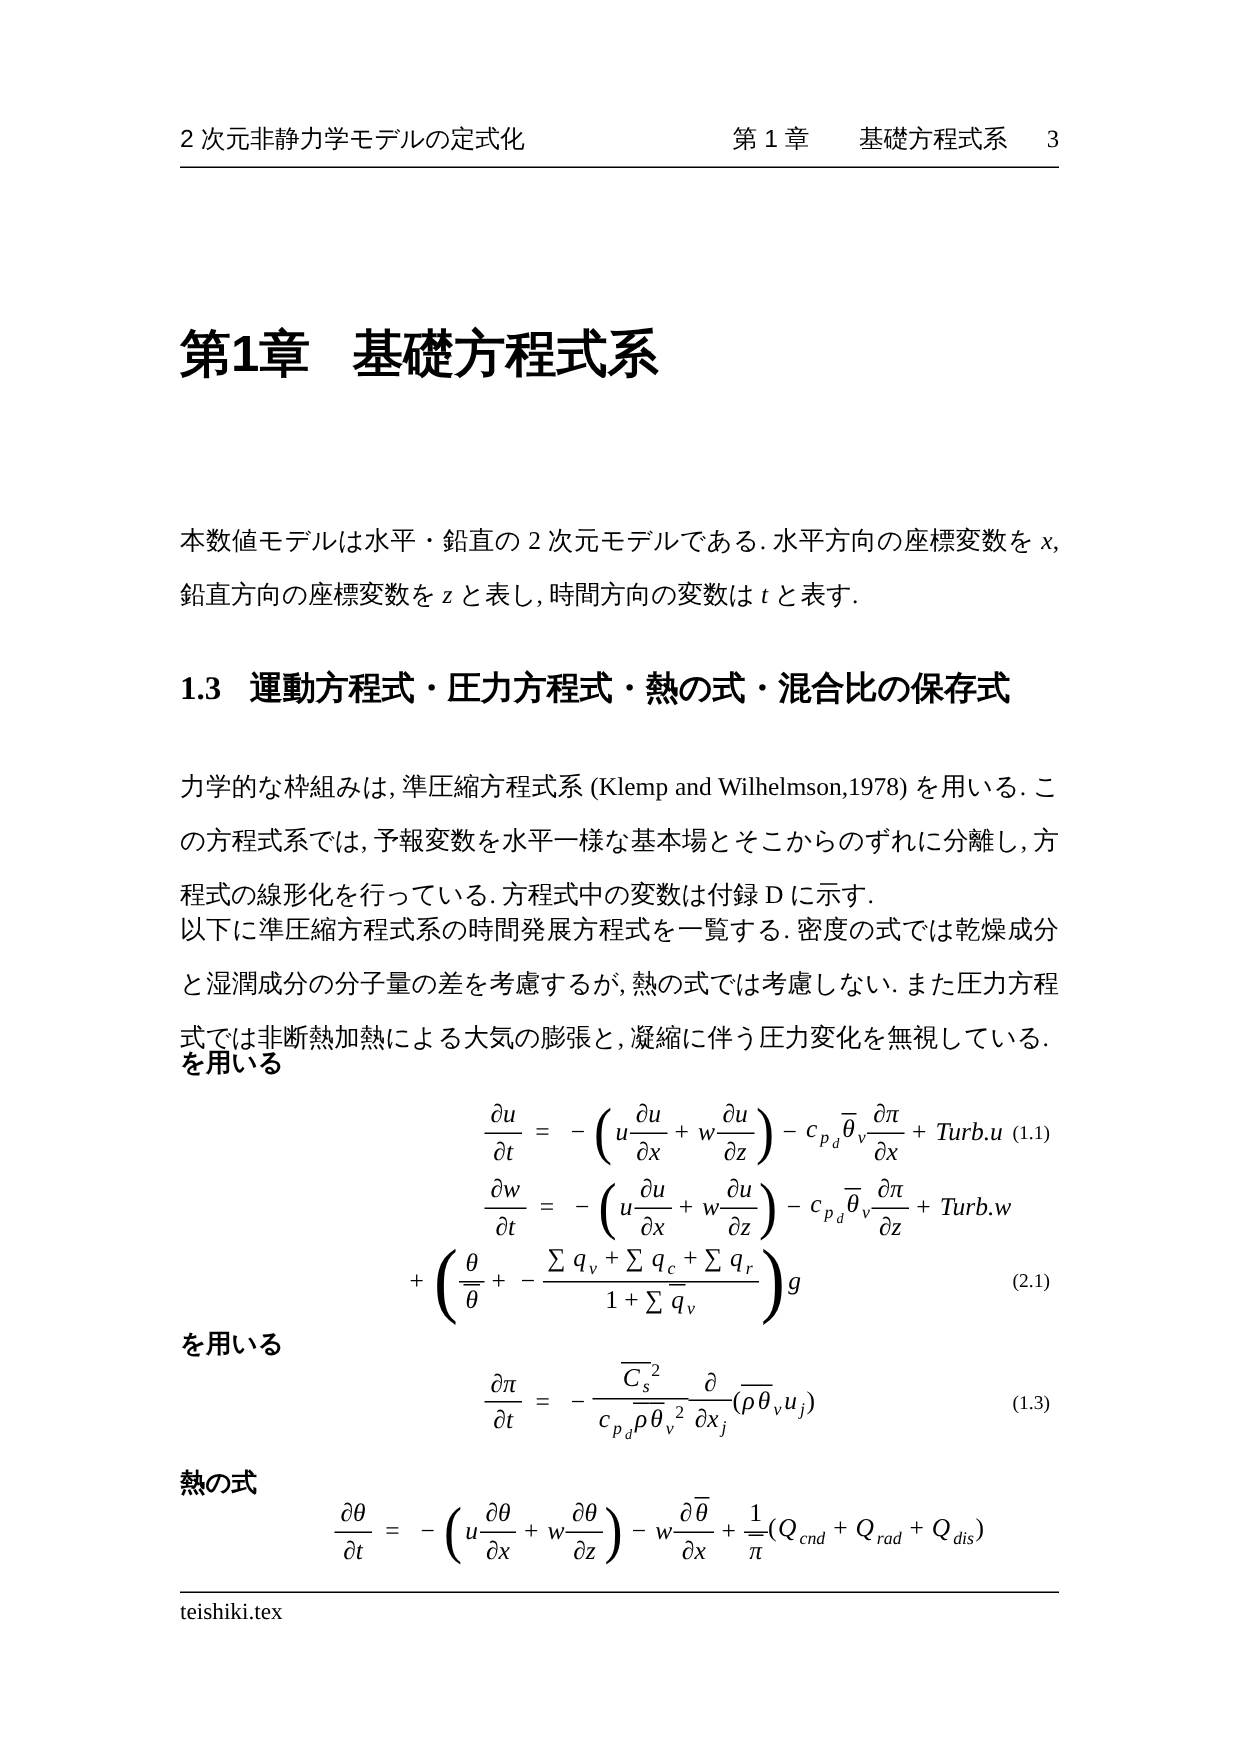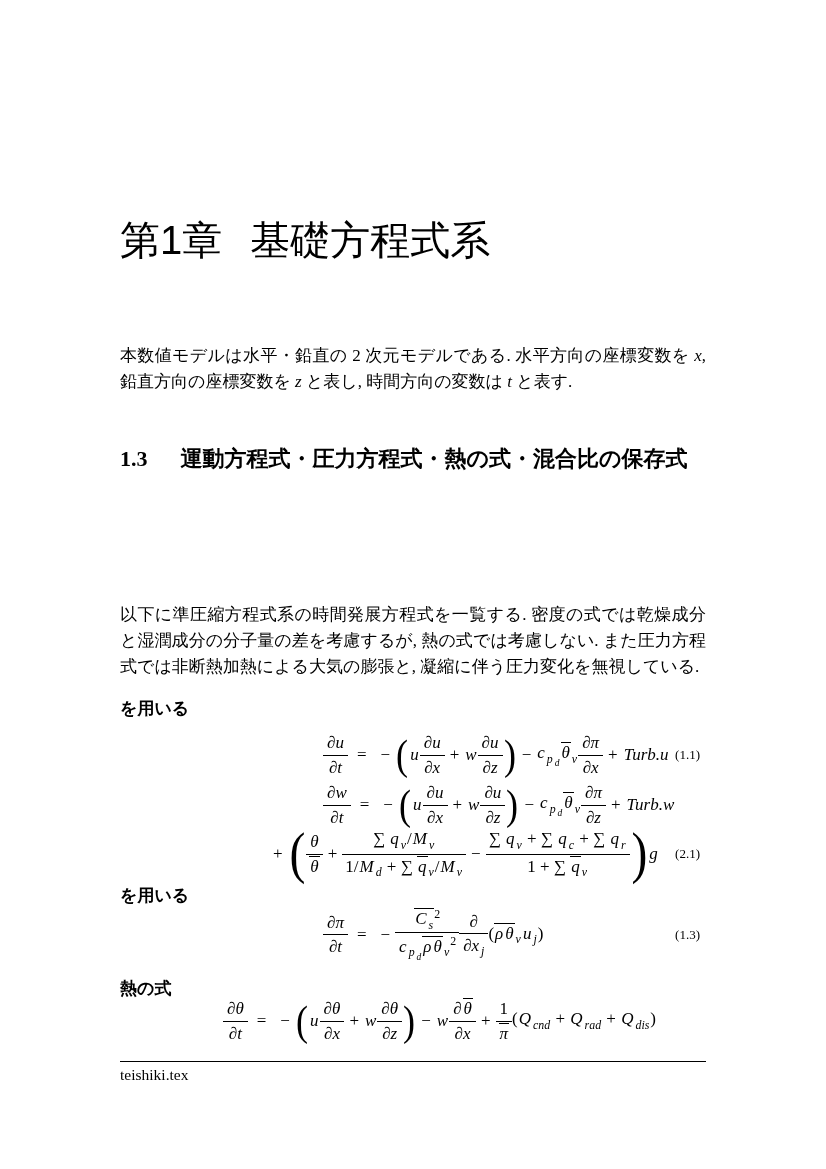--- a/index.html
+++ b/index.html
@@ -11,30 +11,30 @@
           font-family:"Liberation Sans",sans-serif;font-size:16.5px;}
   .header .fill{flex:1;}
   .header .pageno{margin-left:26px;font-family:"Liberation Serif",serif;}
   .footer{position:absolute;left:120px;right:120px;top:1061px;display:flex;align-items:center;
           border-top:1.5px solid #000;padding-top:4px;
           font-family:"Liberation Serif",serif;font-size:15.5px;}
   .footer .fill{flex:1;}
 
   
   .chapter-title{position:absolute;left:120px;top:213px;
-          font-family:"Liberation Sans",sans-serif;font-weight:normal;font-size:40px;}
+          font-family:"Liberation Sans",sans-serif;font-weight:bold;font-size:34px;}
   .chapter-title .name{margin-left:28px;}
   .section-title{position:absolute;left:120px;top:444px;
           font-family:"Liberation Sans",sans-serif;font-weight:bold;font-size:22px;}
   .section-title .num{font-family:"Liberation Serif",serif;font-weight:bold;}
-  .section-title .name{margin-left:33px;}
+  .section-title .name{margin-left:19px;}
 
   
   .para{position:absolute;left:120px;width:586px;margin:0;text-align:justify;
-        font-family:"Liberation Serif",serif;font-size:17px;line-height:26px;}
+        font-family:"Liberation Serif",serif;font-size:17px;line-height:36px;}
   .para i{font-family:"Liberation Serif",serif;}
 
   
   .eq-label{position:absolute;left:120px;
         font-family:"Liberation Sans",sans-serif;font-weight:bold;font-size:17px;}
 
   
   .eq-row{position:absolute;left:120px;width:586px;display:flex;align-items:center;}
   .eq-row .ind{flex:none;}
   .eq-row .fill{flex:1;}
@@ -55,31 +55,38 @@
   .bp2{font-size:330%;}
   sub{font-size:0.7em;}
   sub sub{font-size:0.8em;}
   sup{font-size:0.7em;}
 </style>
 </head>
 <body>
 
 <div class="page">
 
+  <div class="header">
+    <span>2 次元非静力学モデルの定式化</span>
+    <span class="fill"></span>
+    <span>第 1 章　　基礎方程式系</span>
+    <span class="pageno">3</span>
+  </div>
 
   <div class="chapter-title">
     <span>第1章</span><span class="name">基礎方程式系</span>
   </div>
 
   <p class="para" style="top:343px">本数値モデルは水平・鉛直の 2 次元モデルである. 水平方向の座標変数を <i>x</i>, 鉛直方向の座標変数を <i>z</i> と表し, 時間方向の変数は <i>t</i> と表す.</p>
 
   <div class="section-title">
     <span class="num">1.3</span><span class="name">運動方程式・圧力方程式・熱の式・混合比の保存式</span>
   </div>
 
+  <p class="para" style="top:507px">力学的な枠組みは, 準圧縮方程式系 (Klemp and Wilhelmson,1978) を用いる. この方程式系では, 予報変数を水平一様な基本場とそこからのずれに分離し, 方程式の線形化を行っている. 方程式中の変数は付録 D に示す.</p>
 
   <p class="para" style="top:602px">以下に準圧縮方程式系の時間発展方程式を一覧する. 密度の式では乾燥成分と湿潤成分の分子量の差を考慮するが, 熱の式では考慮しない. また圧力方程式では非断熱加熱による大気の膨張と, 凝縮に伴う圧力変化を無視している.</p>
 
   <div class="eq-label" style="top:697px">を用いる</div>
 
   <div class="eq-row" style="top:727px;height:56px">
     <span class="ind" style="width:203px"></span>
     <span class="eq-math">
         <span class="fr">
           <span class="fn"><i>∂u</i></span>
@@ -149,24 +156,20 @@
   <div class="eq-row" style="top:822px;height:64px">
     <span class="ind" style="width:148px"></span>
     <span class="eq-math">
         <span class="op">+</span>
         <span class="bp2">(</span>
         <span class="fr">
           <span class="fn"><i>θ</i></span>
           <span class="fd"><span class="ov"><i>θ</i></span></span>
         </span>
         <span class="op">+</span>
-        <span class="fr">
-          <span class="fn">∑ <i>q</i><sub><i>v</i></sub>/<i>M</i><sub><i>v</i></sub></span>
-          <span class="fd">1/<i>M</i><sub><i>d</i></sub> + ∑ <span class="ov"><i>q</i></span><sub><i>v</i></sub>/<i>M</i><sub><i>v</i></sub></span>
-        </span>
         <span class="op">−</span>
         <span class="fr">
           <span class="fn">∑ <i>q</i><sub><i>v</i></sub> + ∑ <i>q</i><sub><i>c</i></sub> + ∑ <i>q</i><sub><i>r</i></sub></span>
           <span class="fd">1 + ∑ <span class="ov"><i>q</i></span><sub><i>v</i></sub></span>
         </span>
         <span class="bp2">)</span>
         <span class="tk"><i>g</i></span>
       </span>
     <span class="fill"></span>
     <span class="eq-tag">(2.1)</span>

